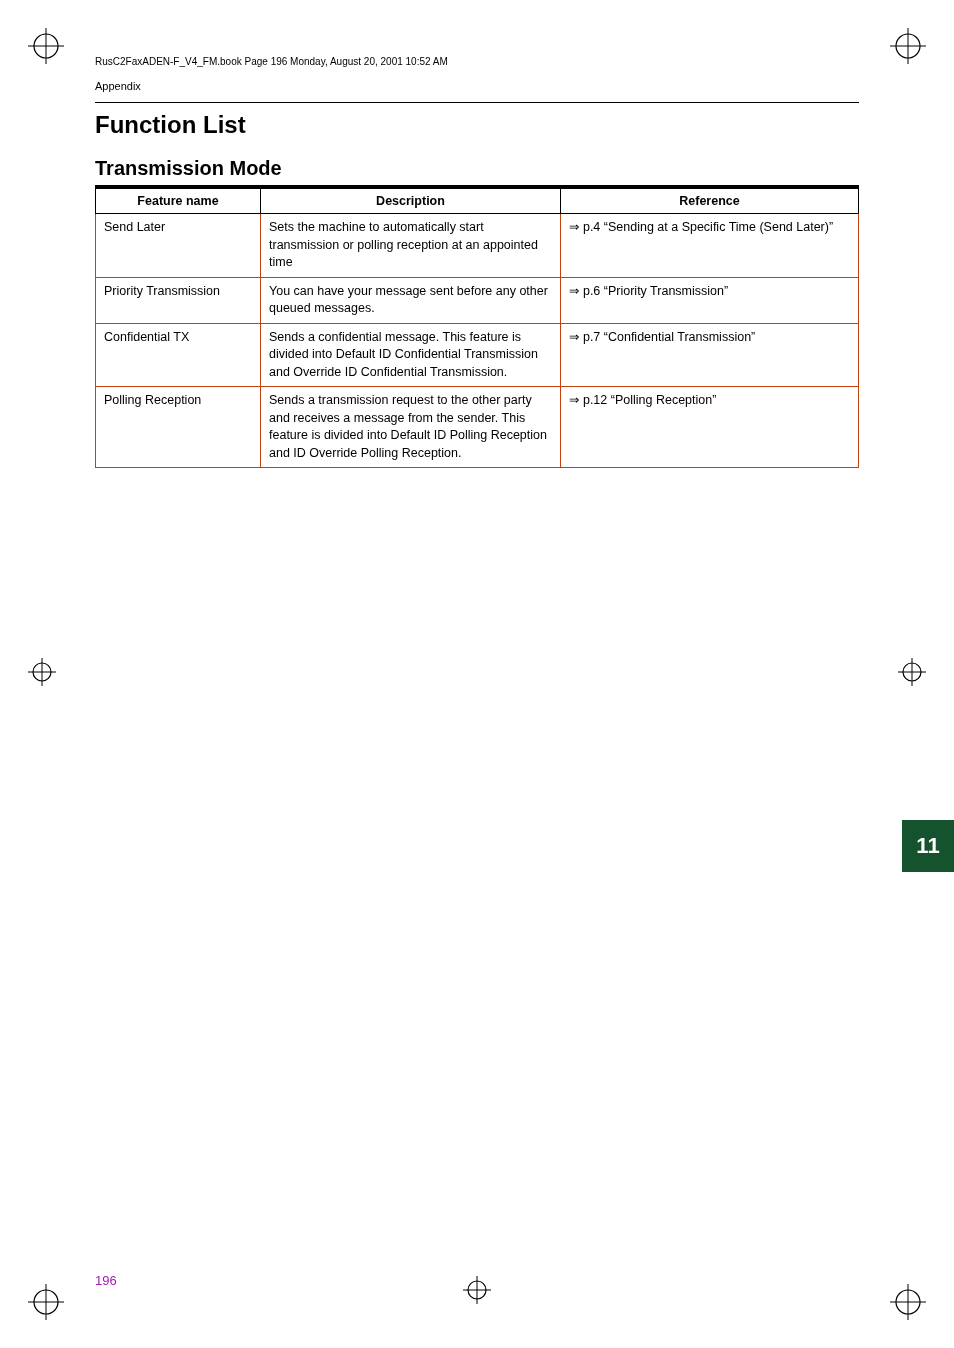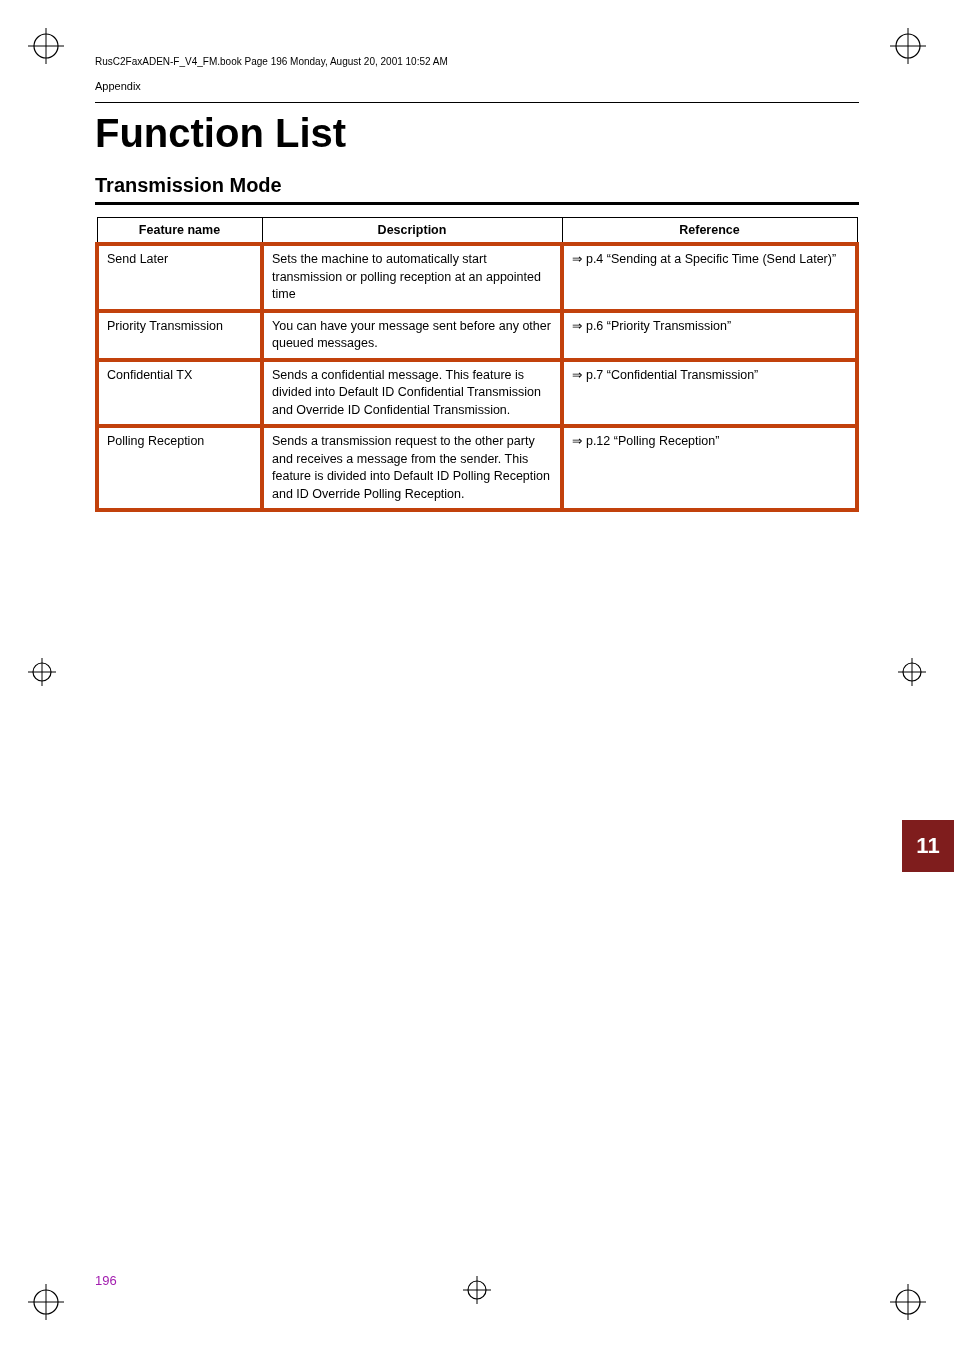--- a/index.html
+++ b/index.html
@@ -79,35 +79,35 @@
     
     .top-rule {
       border: none;
       border-top: 1px solid #000;
       margin-bottom: 8px;
     }
 
     
     .page-title {
       font-family: Arial, Helvetica, sans-serif;
-      font-size: 40px;
+      font-size: 24px;
       font-weight: bold;
       color: #000;
       margin-bottom: 18px;
     }
 
     
     .section-title {
       font-family: Arial, Helvetica, sans-serif;
       font-size: 20px;
       font-weight: bold;
       color: #000;
       border-bottom: 3px solid #000;
       padding-bottom: 5px;
-      margin-bottom: 12px;
+      margin-bottom: 0;
     }
 
     
     .feature-table {
       width: 100%;
       border-collapse: collapse;
       margin-top: 0;
       font-size: 12.5px;
       font-family: Arial, Helvetica, sans-serif;
     }
@@ -117,21 +117,21 @@
       font-weight: bold;
       text-align: center;
       padding: 5px 8px;
       border: 1px solid #000;
       font-size: 12.5px;
     }
 
     .feature-table td {
       text-align: left;
       padding: 5px 8px;
-      border: 4px solid #c2410c;
+      border: 1px solid #c2410c;
       vertical-align: top;
       line-height: 1.4;
       font-size: 12.5px;
     }
 
     .feature-table tr th:first-child,
     .feature-table tr td:first-child {
       width: 165px;
     }
 
@@ -155,21 +155,21 @@
       color: #a21caf;
     }
 
     
     .chapter-tab {
       position: absolute;
       right: 0;
       top: 820px;
       width: 52px;
       height: 52px;
-      background: #7f1d1d;
+      background: #14532d;
       display: flex;
       align-items: center;
       justify-content: center;
       color: #fff;
       font-size: 22px;
       font-weight: bold;
       font-family: Arial, Helvetica, sans-serif;
     }
   </style>
 </head>

